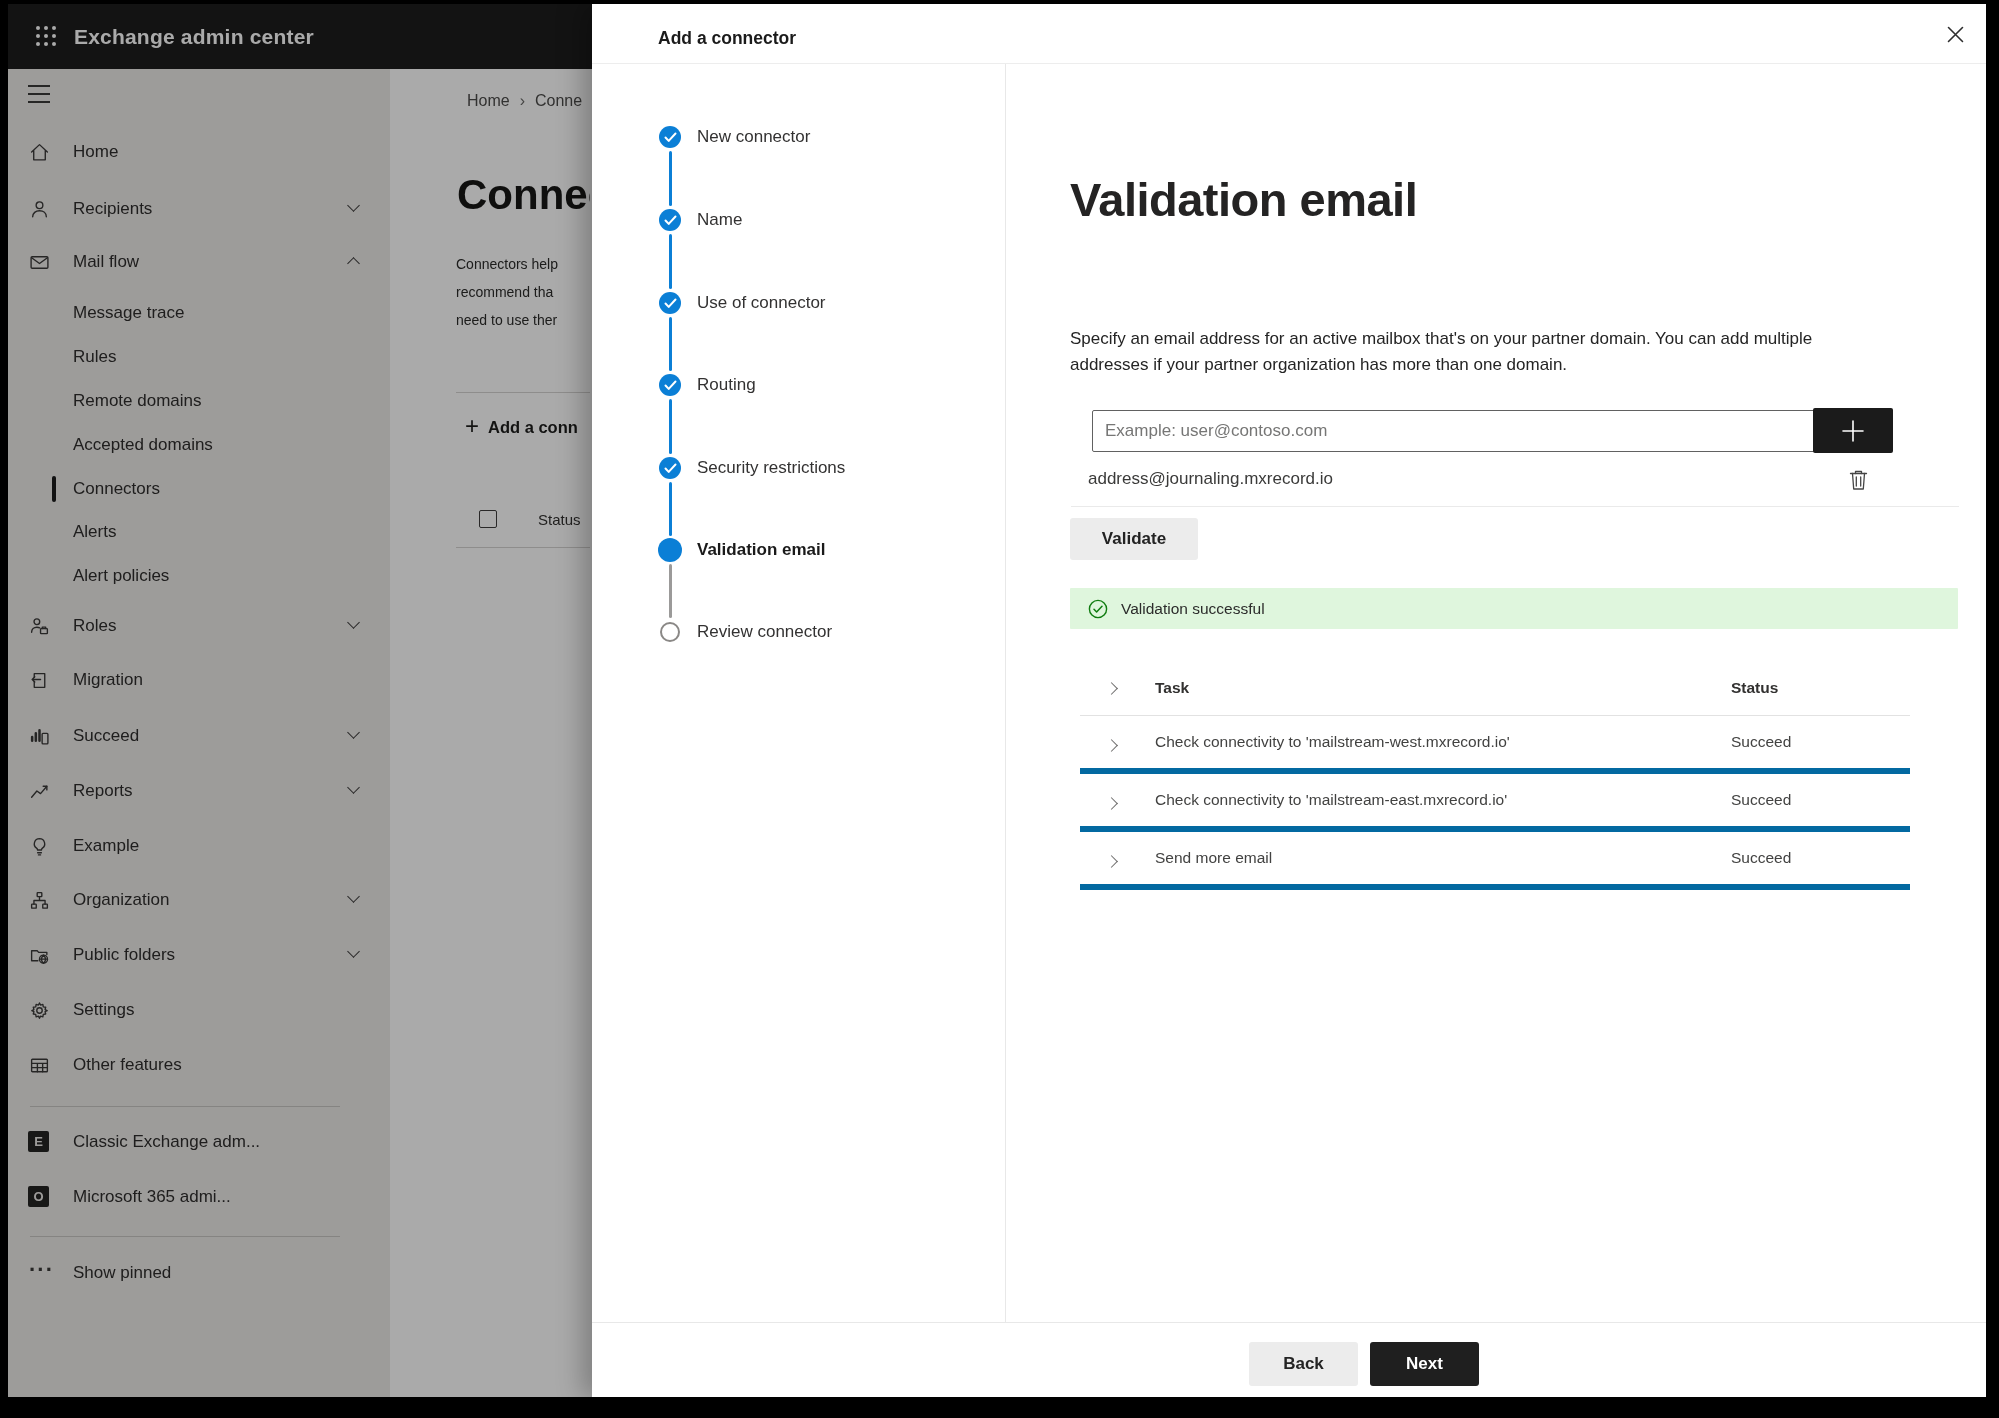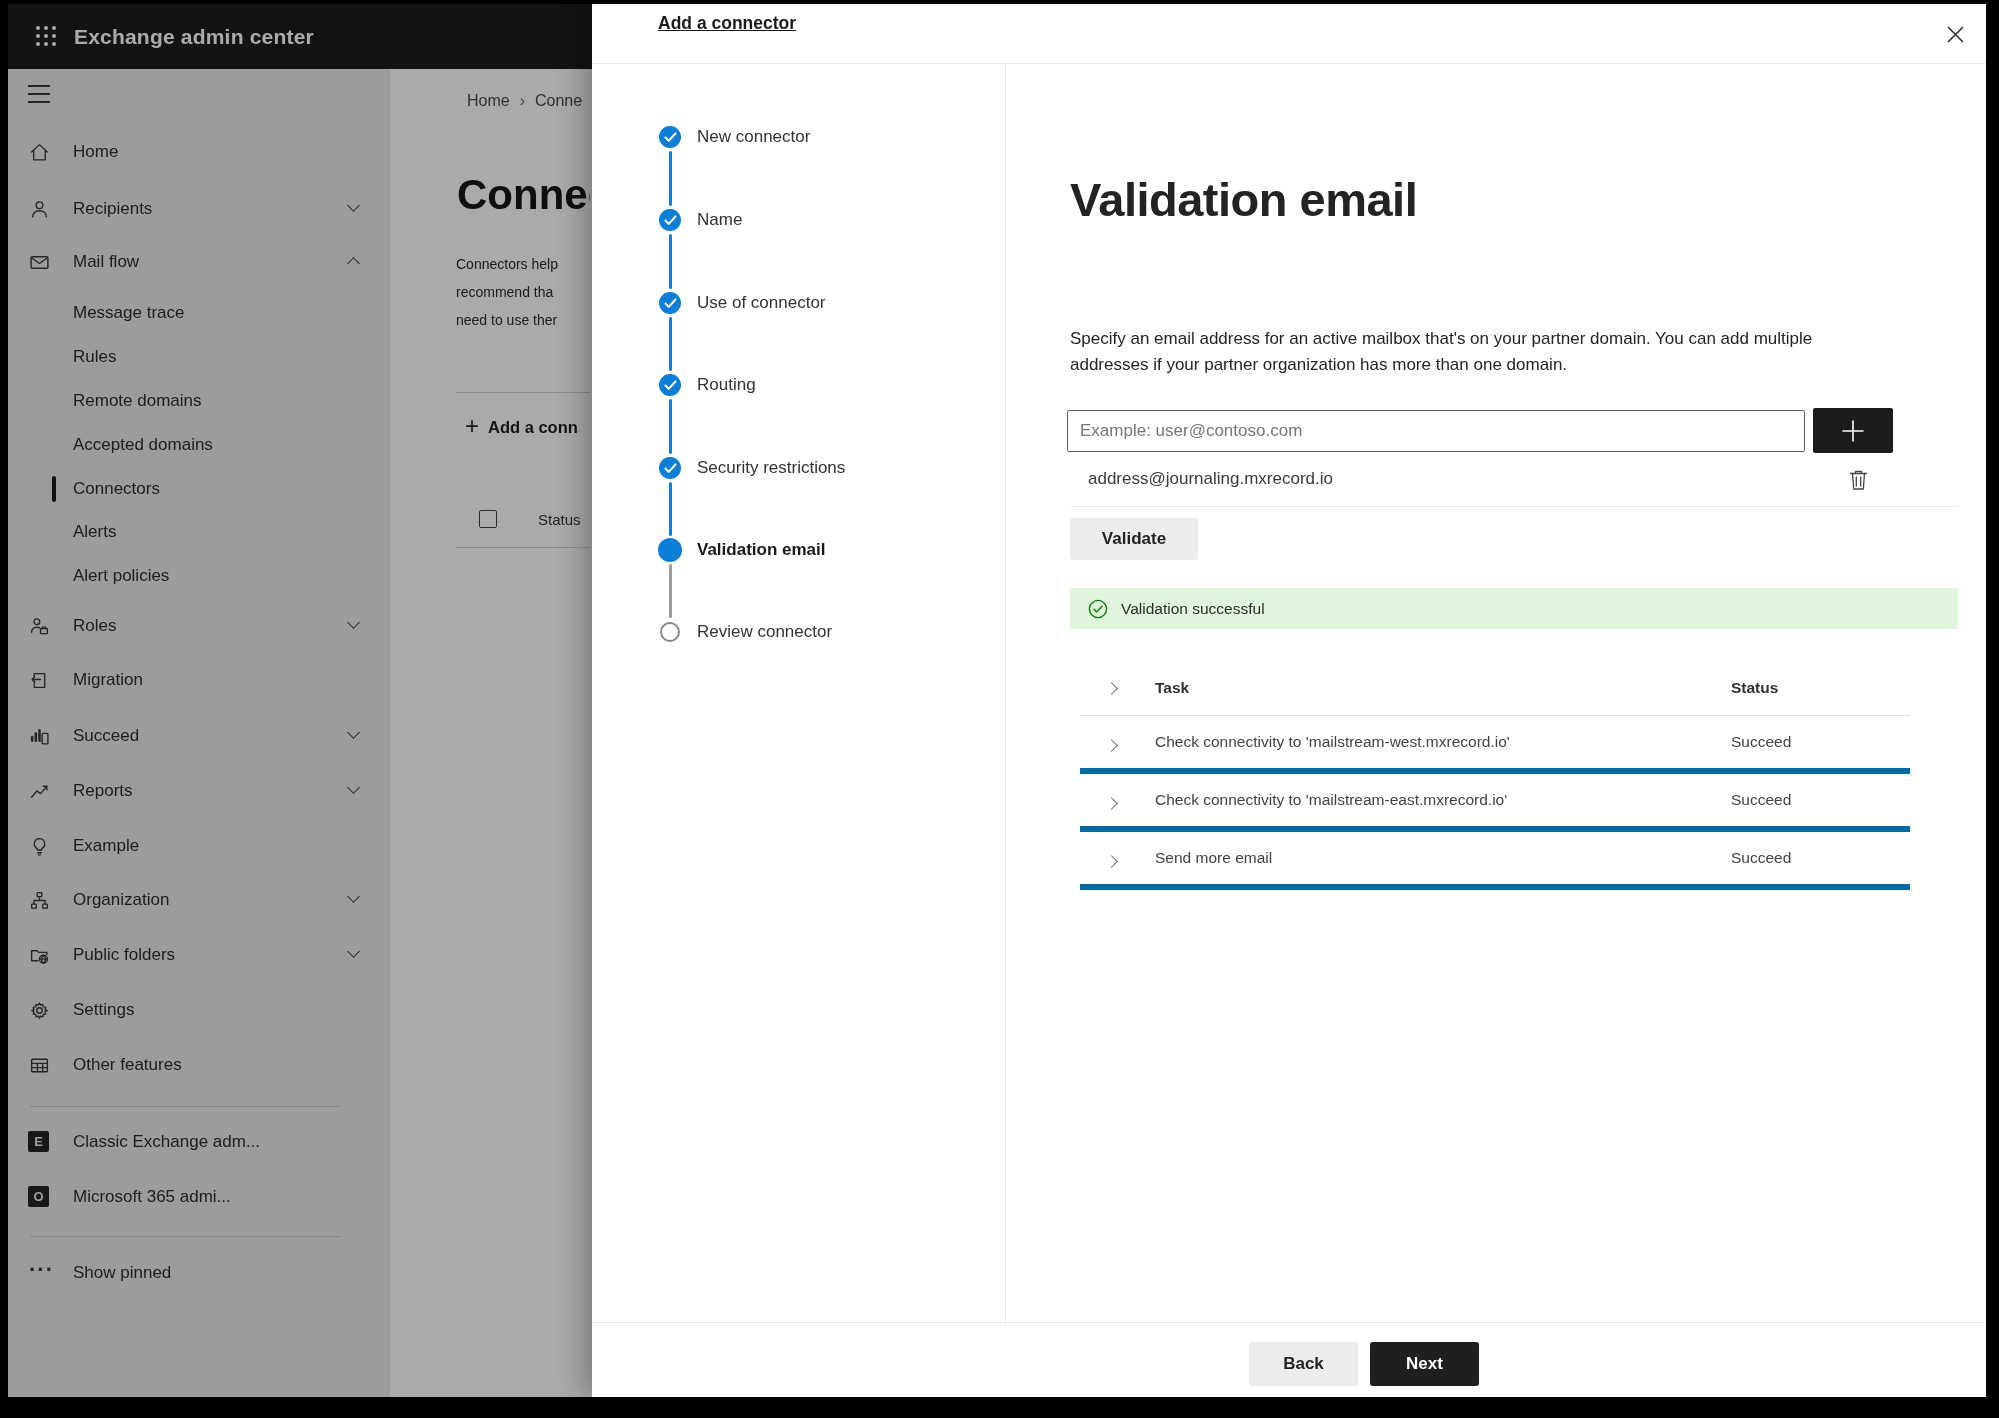--- a/index.html
+++ b/index.html
@@ -42,40 +42,40 @@
   .bg-add span { white-space:nowrap; }
   .bg-checkbox { position:absolute; left:471px; top:506px; width:18px; height:18px; border:1.6px solid #3e3d3c; border-radius:2px; background:transparent; cursor:pointer; }
   .bg-status { position:absolute; left:530px; top:507px; font-size:15px; color:#333231; }
   .bg-divider2 { position:absolute; left:448px; top:543px; width:134px; height:1px; background:#d6d4d2; }
 
   
   .overlay { position:absolute; left:0; top:0; width:1978px; height:1393px; background:rgba(0,0,0,0.335); z-index:5; }
 
   
   .dialog { position:absolute; left:584px; top:0; width:1394px; height:1393px; background:#fff; z-index:10; box-shadow:-10px 0 24px rgba(0,0,0,.25); }
-  .dlg-title { position:absolute; left:66px; top:9px; font-size:17.5px; font-weight:700; color:#1b1b1b;text-decoration:underline; }
+  .dlg-title { position:absolute; left:66px; top:24px; font-size:17.5px; font-weight:700; color:#1b1b1b; }
   .dlg-close { position:absolute; right:16px; top:15px; width:30px; height:30px; display:flex; align-items:center; justify-content:center; cursor:pointer; }
   .dlg-header-div { position:absolute; left:0; top:59px; width:100%; height:1px; background:#ededed; }
   .dlg-nav-div { position:absolute; left:413px; top:60px; width:1px; height:1258px; background:#e8e8e8; }
   .dlg-footer-div { position:absolute; left:0; top:1318px; width:100%; height:1px; background:#e8e8e8; }
 
   
   .step { position:absolute; left:0; height:28px; display:flex; align-items:center; cursor:pointer; }
   .step-label { position:absolute; left:105px; top:50%; transform:translateY(-50%); font-size:17px; color:#333232; white-space:nowrap; }
   .step-label.current { font-weight:700; color:#1a1a1a; }
   .dot-done { position:absolute; left:67px; top:3px; width:22px; height:22px; border-radius:50%; background:#0b7fd6; display:flex; align-items:center; justify-content:center; }
   .dot-current { position:absolute; left:66px; top:2px; width:24px; height:24px; border-radius:50%; background:#0b7fd6; }
   .dot-empty { position:absolute; left:68px; top:4px; width:20px; height:20px; border-radius:50%; background:#fff; border:2px solid #8a8886; }
   .step-line { position:absolute; left:76.5px; width:3px; background:#0b7fd6; border-radius:2px; }
   .step-line.gray { background:#9b9a99; }
 
   
   .v-heading { position:absolute; left:478px; top:168px; font-size:47px; font-weight:700; color:#242323; letter-spacing:-.5px; }
   .v-desc { position:absolute; left:478px; top:322px; width:790px; font-size:17px; line-height:26px; color:#242424; }
-  .email-input { position:absolute; left:475px; top:406px; width:738px; height:42px; border:1px solid #616161; border-radius:2px; padding:0 12px; font-size:17px; color:#242424; font-family:"Liberation Sans","DejaVu Sans",sans-serif; outline:none; }
+  .email-input { position:absolute; left:500px; top:406px; width:738px; height:42px; border:1px solid #616161; border-radius:2px; padding:0 12px; font-size:17px; color:#242424; font-family:"Liberation Sans","DejaVu Sans",sans-serif; outline:none; }
   .email-input::placeholder { color:#767675; opacity:1; }
   .add-addr-btn { position:absolute; left:1221px; top:404px; width:80px; height:45px; background:#1b1b1b; border:none; border-radius:2px; cursor:pointer; display:flex; align-items:center; justify-content:center; }
   .addr-row { position:absolute; left:479px; top:450px; width:888px; height:53px; border-bottom:1px solid #eaeaea; }
   .addr-text { position:absolute; left:17px; top:15px; font-size:17px; color:#3a3a39; }
   .trash-btn { position:absolute; right:88px; top:13px; width:26px; height:26px; display:flex; align-items:center; justify-content:center; cursor:pointer; background:none; border:none; }
   .validate-btn { position:absolute; left:478px; top:514px; width:128px; height:42px; background:#ececec; border:none; border-radius:3px; font-size:17px; font-weight:600; color:#232323; cursor:pointer; font-family:"Liberation Sans","DejaVu Sans",sans-serif; }
   .banner { position:absolute; left:478px; top:584px; width:888px; height:41px; background:#dff6dd; border-radius:1px; display:flex; align-items:center; }
   .banner-icon { margin-left:18px; width:20px; height:20px; }
   .banner-text { margin-left:13px; font-size:15.5px; color:#2c2c2b; }
 

